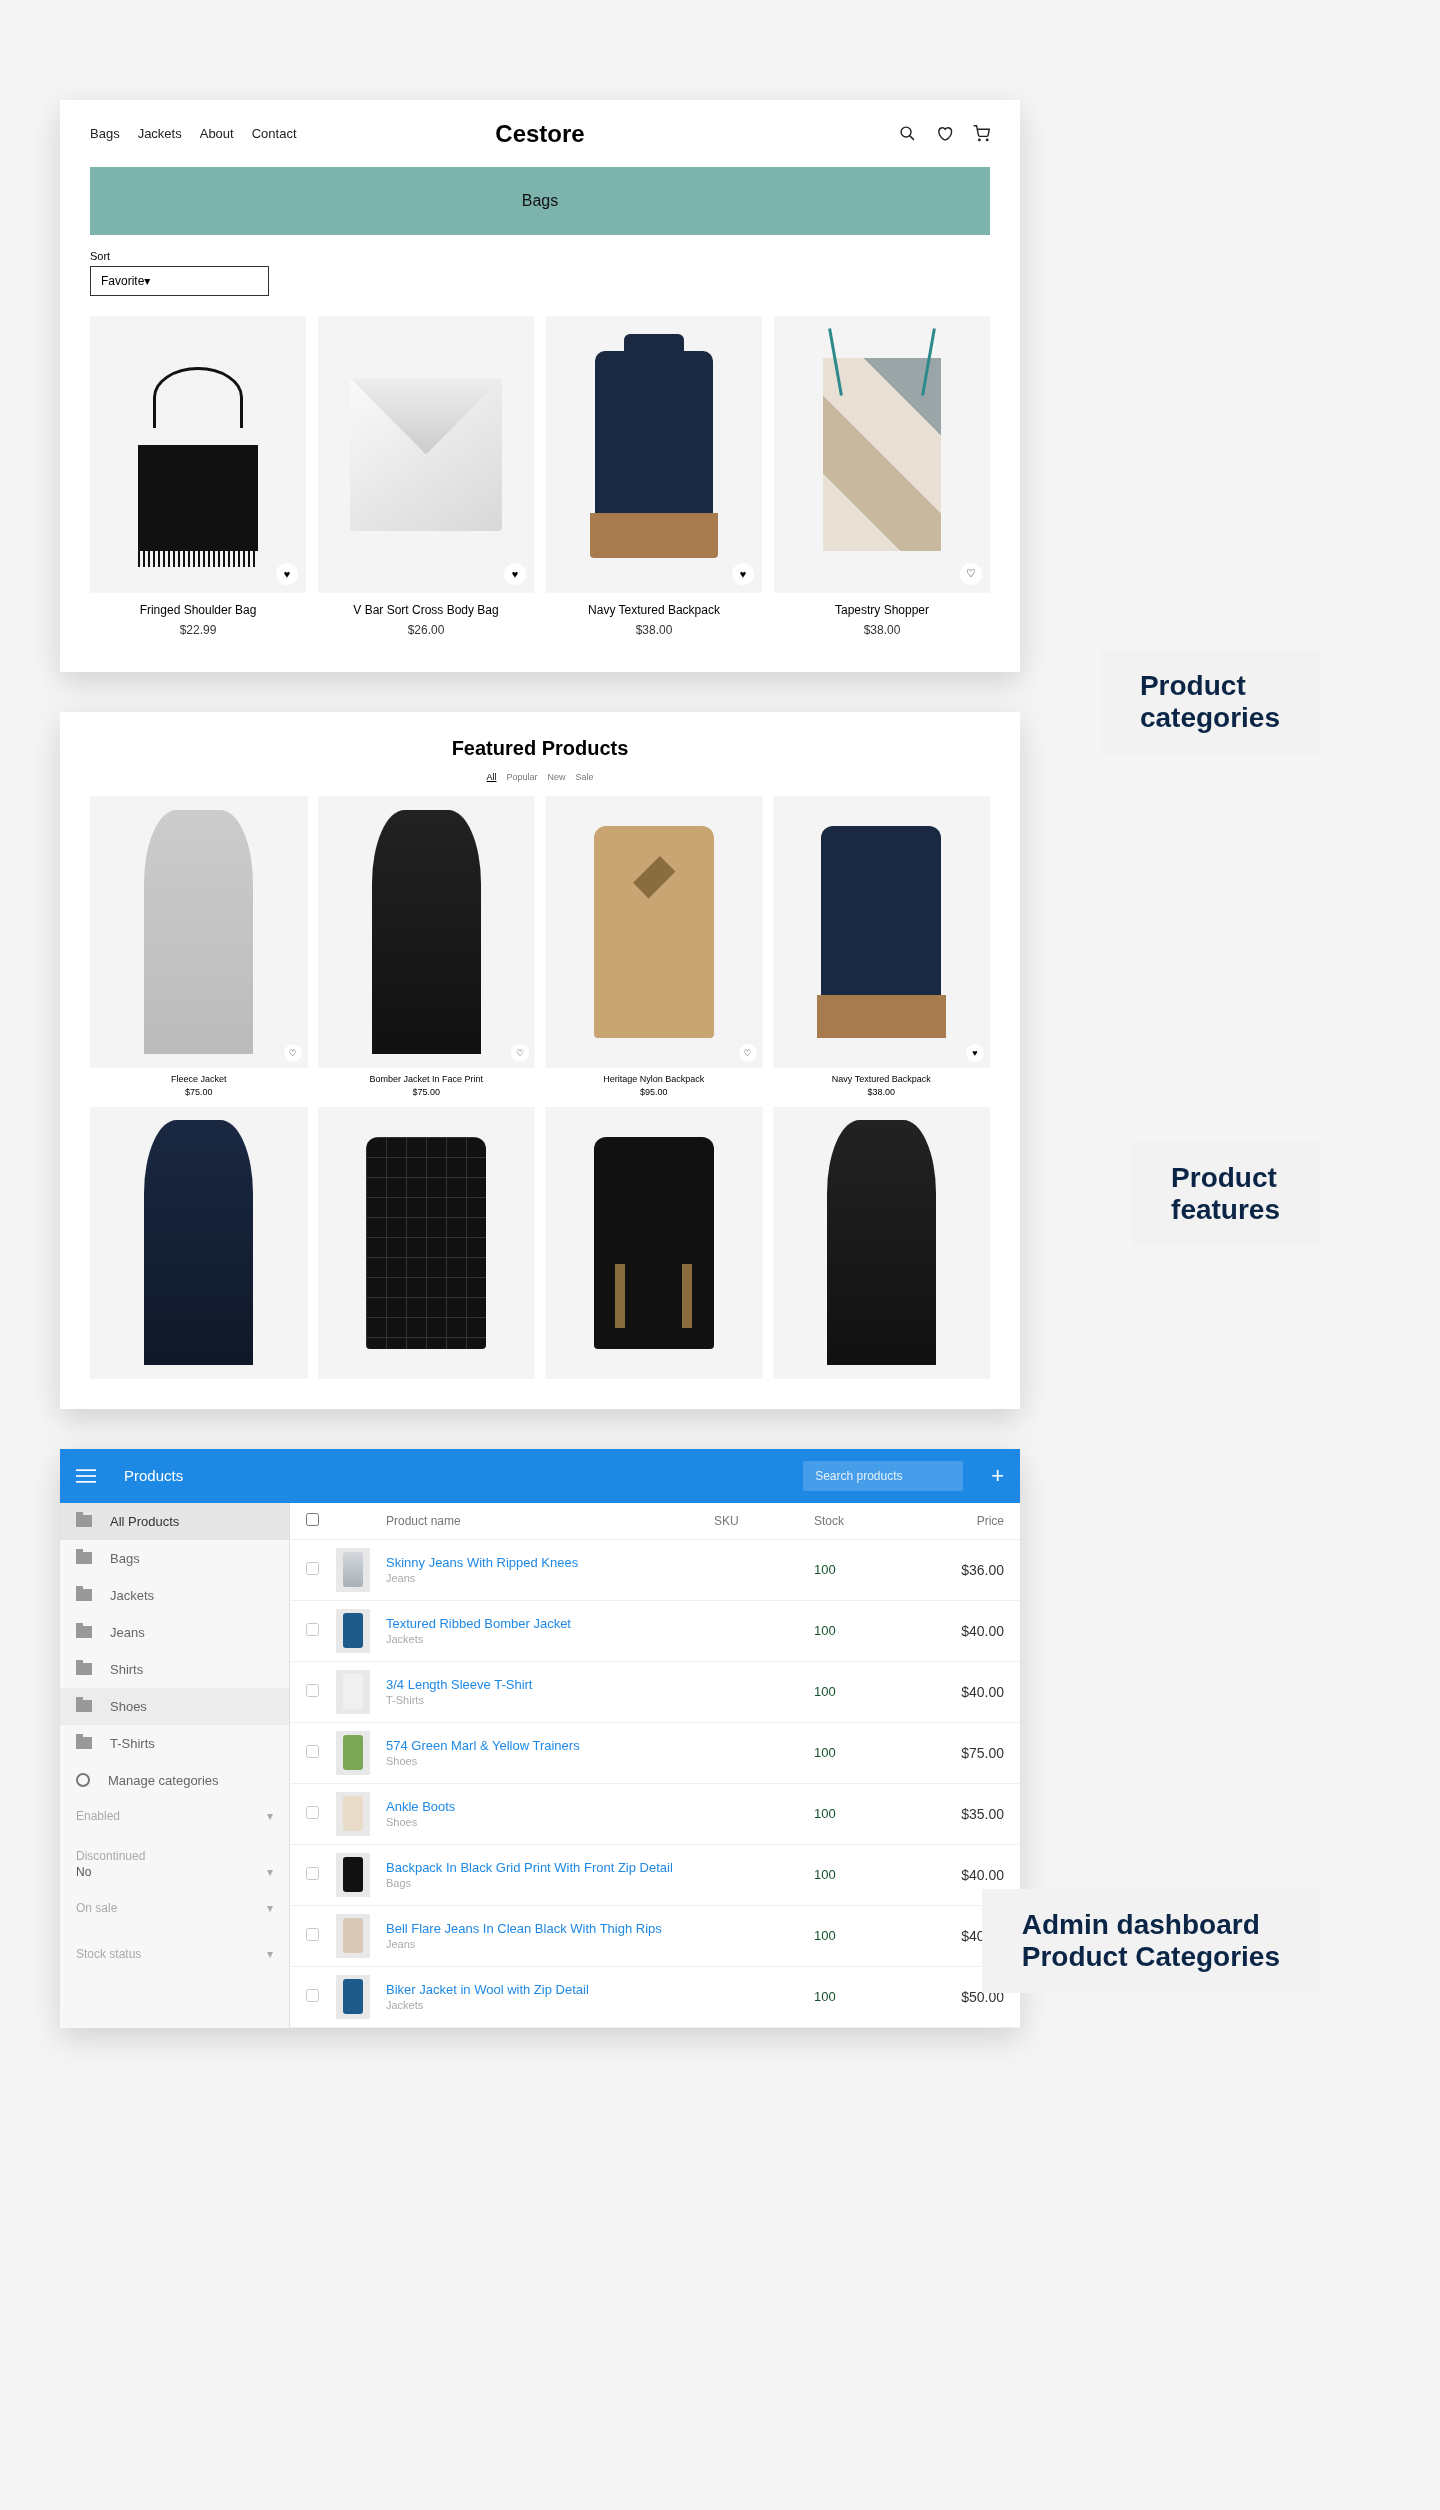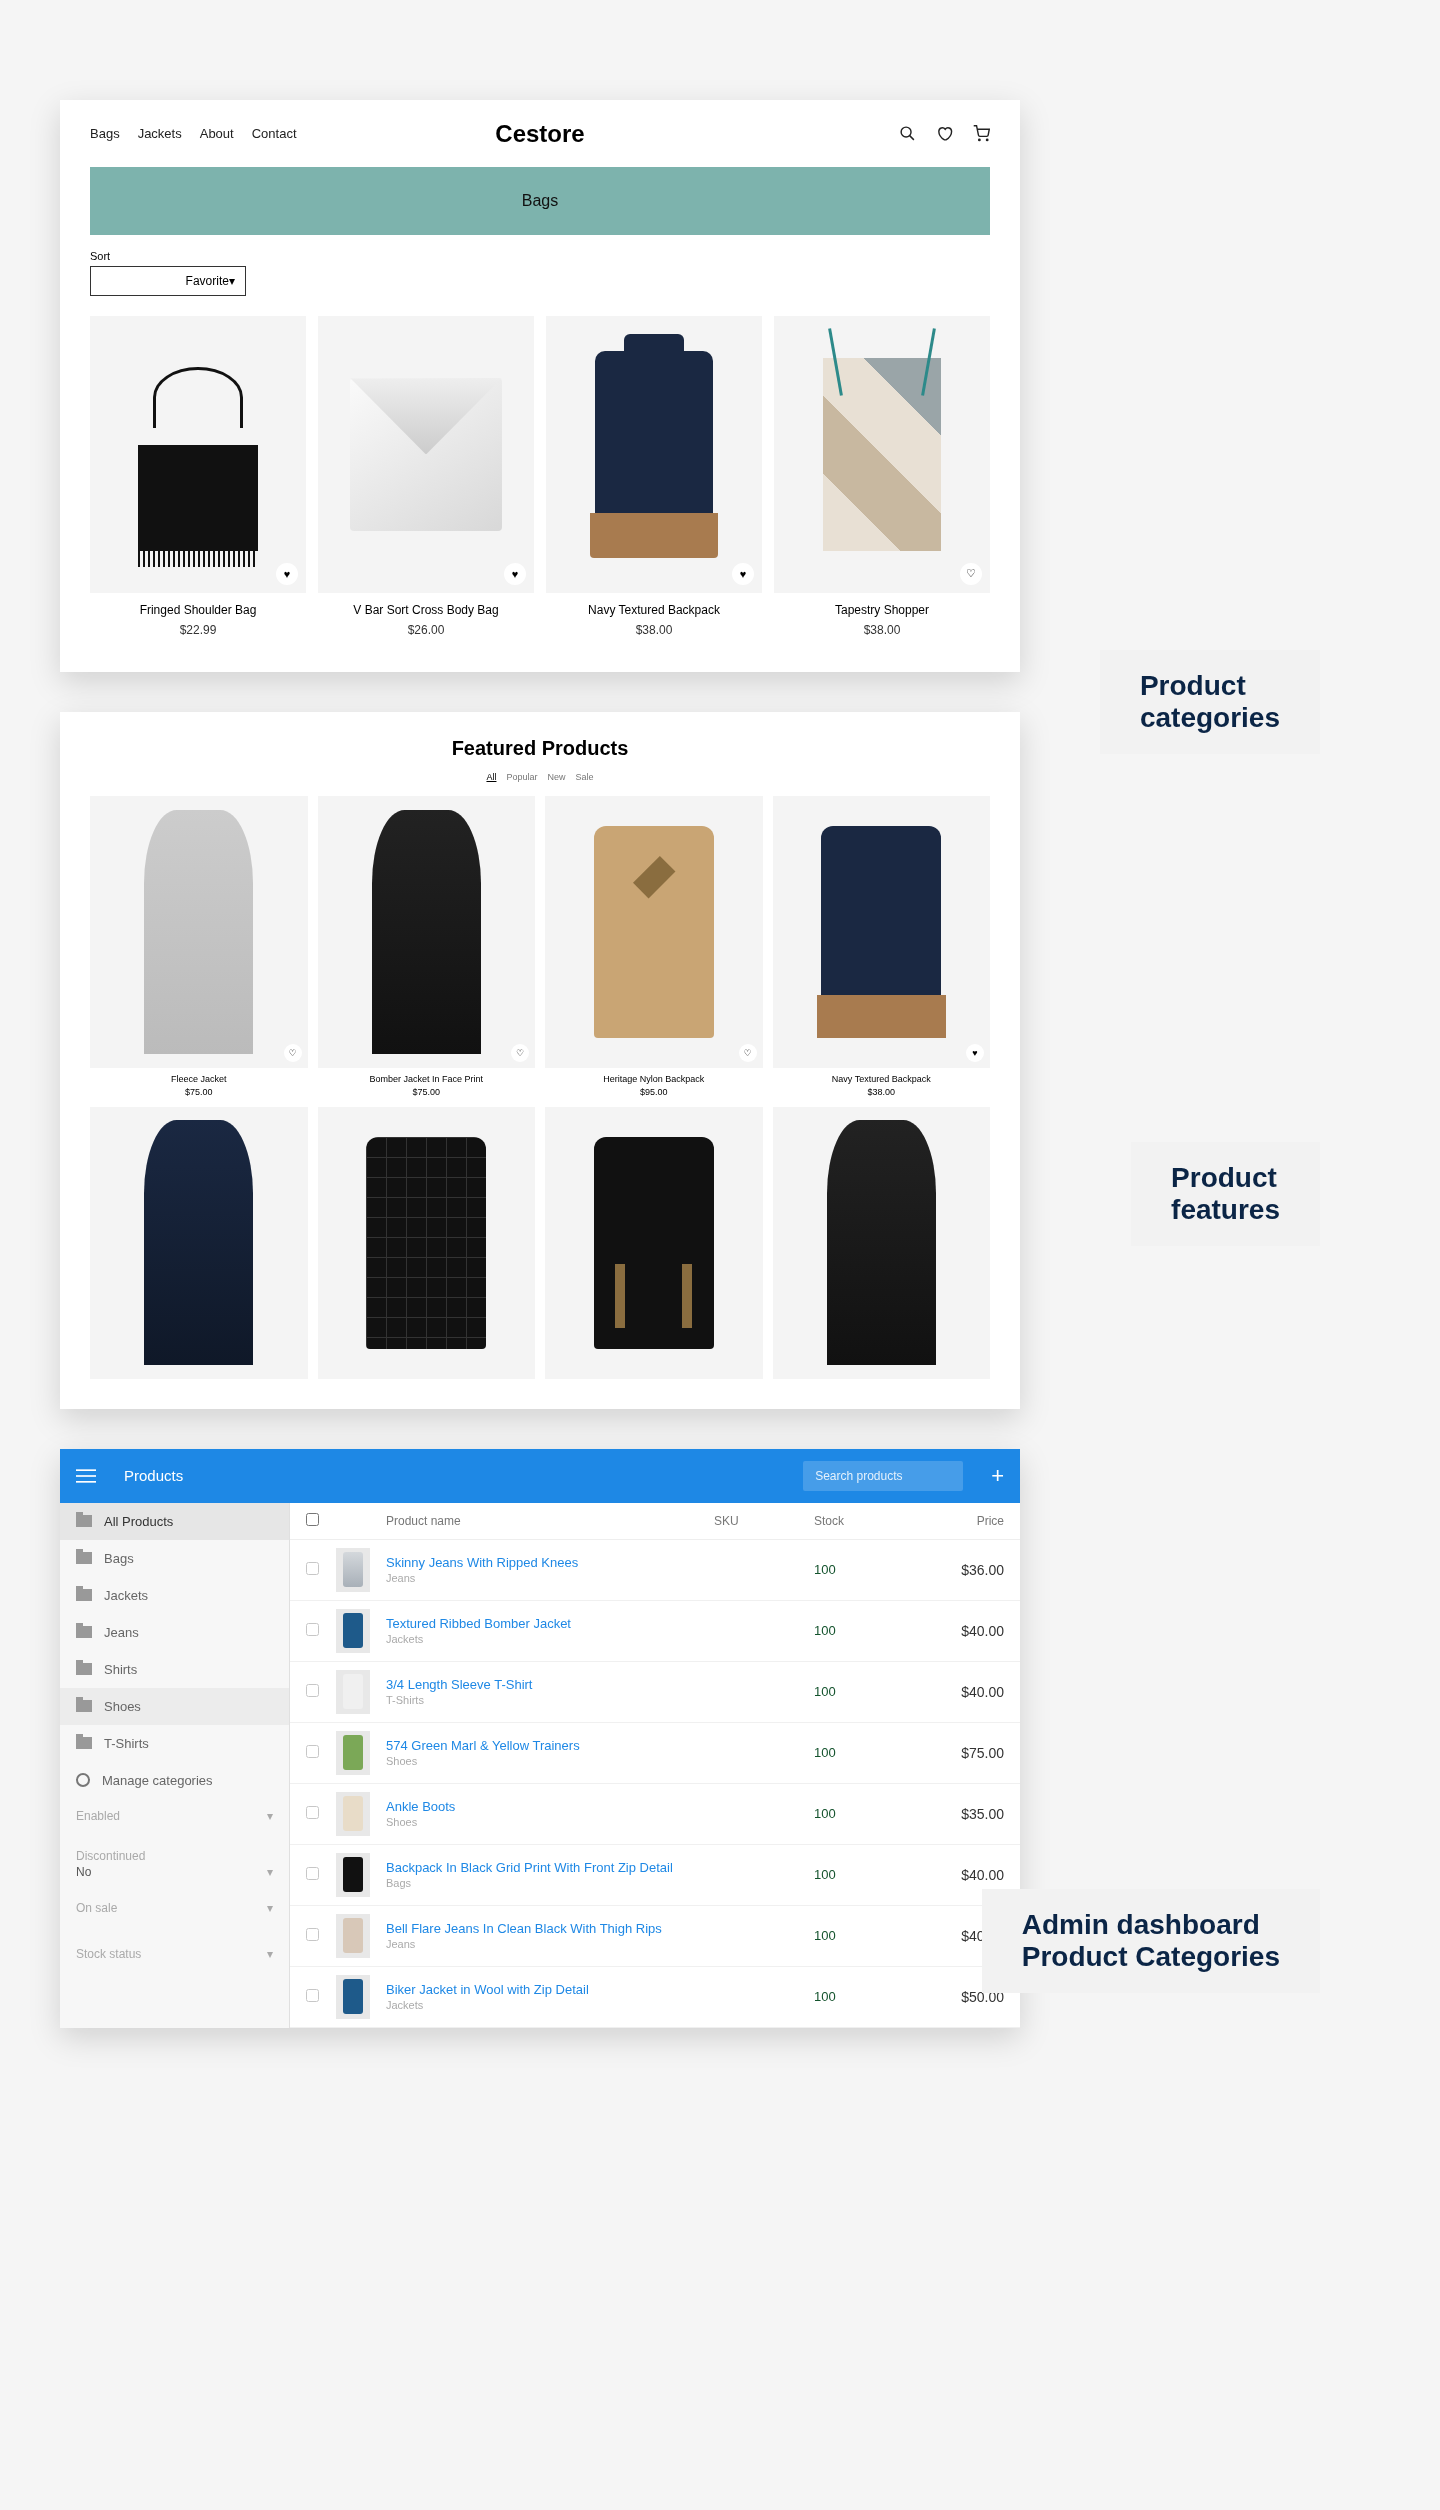--- a/index.html
+++ b/index.html
@@ -15,21 +15,21 @@
 
 #panel1 { width: 960px; padding: 25px 30px 35px; }
 .p1-header { display: flex; align-items: center; justify-content: space-between; margin-bottom: 25px; }
 .p1-nav { display: flex; gap: 18px; font-size: 13px; color: #222; }
 .p1-nav span { cursor: pointer; }
 .p1-logo { font-size: 24px; font-weight: 700; position: absolute; left: 50%; transform: translateX(-50%); }
 .p1-icons { display: flex; gap: 20px; color: #222; }
 .p1-icons svg { width: 17px; height: 17px; cursor: pointer; }
 .p1-banner { background: #7db3ad; color: #111; text-align: center; padding: 25px 0; font-size: 16px; font-weight: 500; margin-bottom: 15px; }
 .p1-sortlabel { font-size: 11px; margin-bottom: 4px; }
-.p1-sort { width: 156px; border: 1px solid #333; padding: 7px 10px; font-size: 12px; display: flex; justify-content: flex-end; align-items: center; cursor: pointer; margin-bottom: 20px; }
+.p1-sort { width: 179px; border: 1px solid #333; padding: 7px 10px; font-size: 12px; display: flex; justify-content: flex-start; align-items: center; cursor: pointer; margin-bottom: 20px; }
 .p1-grid { display: flex; gap: 12px; }
 .p1-card { flex: 1; text-align: center; position: relative; }
 .p1-img { width: 100%; aspect-ratio: 0.78; background: #f4f4f4; position: relative; display: flex; align-items: center; justify-content: center; }
 .p1-fav { position: absolute; bottom: 8px; right: 8px; width: 22px; height: 22px; border-radius: 50%; background: #fff; display: flex; align-items: center; justify-content: center; font-size: 11px; cursor: pointer; }
 .p1-name { font-size: 12px; margin-top: 10px; }
 .p1-price { font-size: 12px; margin-top: 6px; color: #333; }
 
 
 .bag-shoulder { width: 70%; height: 70%; position: relative; }
 .bag-shoulder::before { content: ""; position: absolute; top: 5%; left: 20%; right: 20%; height: 30%; border: 3px solid #111; border-bottom: none; border-radius: 60% 60% 0 0; }
@@ -74,21 +74,21 @@
 .fig-bp.grid { background: #111; background-image: linear-gradient(#333 1px, transparent 1px), linear-gradient(90deg, #333 1px, transparent 1px); background-size: 20px 20px; }
 
 
 #panel3 { width: 960px; display: flex; flex-direction: column; font-size: 13px; }
 .p3-top { background: #1e88e5; color: #fff; display: flex; align-items: center; padding: 12px 16px; gap: 28px; }
 .p3-top .spacer { flex: 1; }
 .p3-search { background: rgba(255,255,255,0.18); border: none; color: #fff; padding: 8px 12px; width: 160px; border-radius: 2px; font-size: 12px; }
 .p3-search::placeholder { color: rgba(255,255,255,0.85); }
 .p3-body { display: flex; }
 .p3-side { width: 230px; background: #f7f7f7; border-right: 1px solid #e0e0e0; }
-.p3-side-item { display: flex; align-items: center; gap: 12px; padding: 11px 16px; color: #666; cursor: pointer; font-size: 13px; }
+.p3-side-item { display: flex; align-items: center; gap: 18px; padding: 11px 16px; color: #666; cursor: pointer; font-size: 13px; }
 .p3-side-item.active { background: #e6e6e6; color: #333; }
 .p3-side-item.hover { background: #ececec; }
 .folder-ic { width: 16px; height: 12px; background: #999; position: relative; }
 .folder-ic::before { content: ""; position: absolute; top: -3px; left: 0; width: 7px; height: 3px; background: #999; }
 .gear-ic { width: 14px; height: 14px; border-radius: 50%; border: 2px solid #777; position: relative; }
 .p3-filter { padding: 10px 16px 4px; font-size: 12px; color: #aaa; display: flex; justify-content: space-between; align-items: center; }
 
 .p3-main { flex: 1; }
 .p3-head { display: flex; align-items: center; padding: 10px 16px; color: #777; font-size: 12px; border-bottom: 1px solid #eee; }
 .p3-head .chk { width: 30px; }

